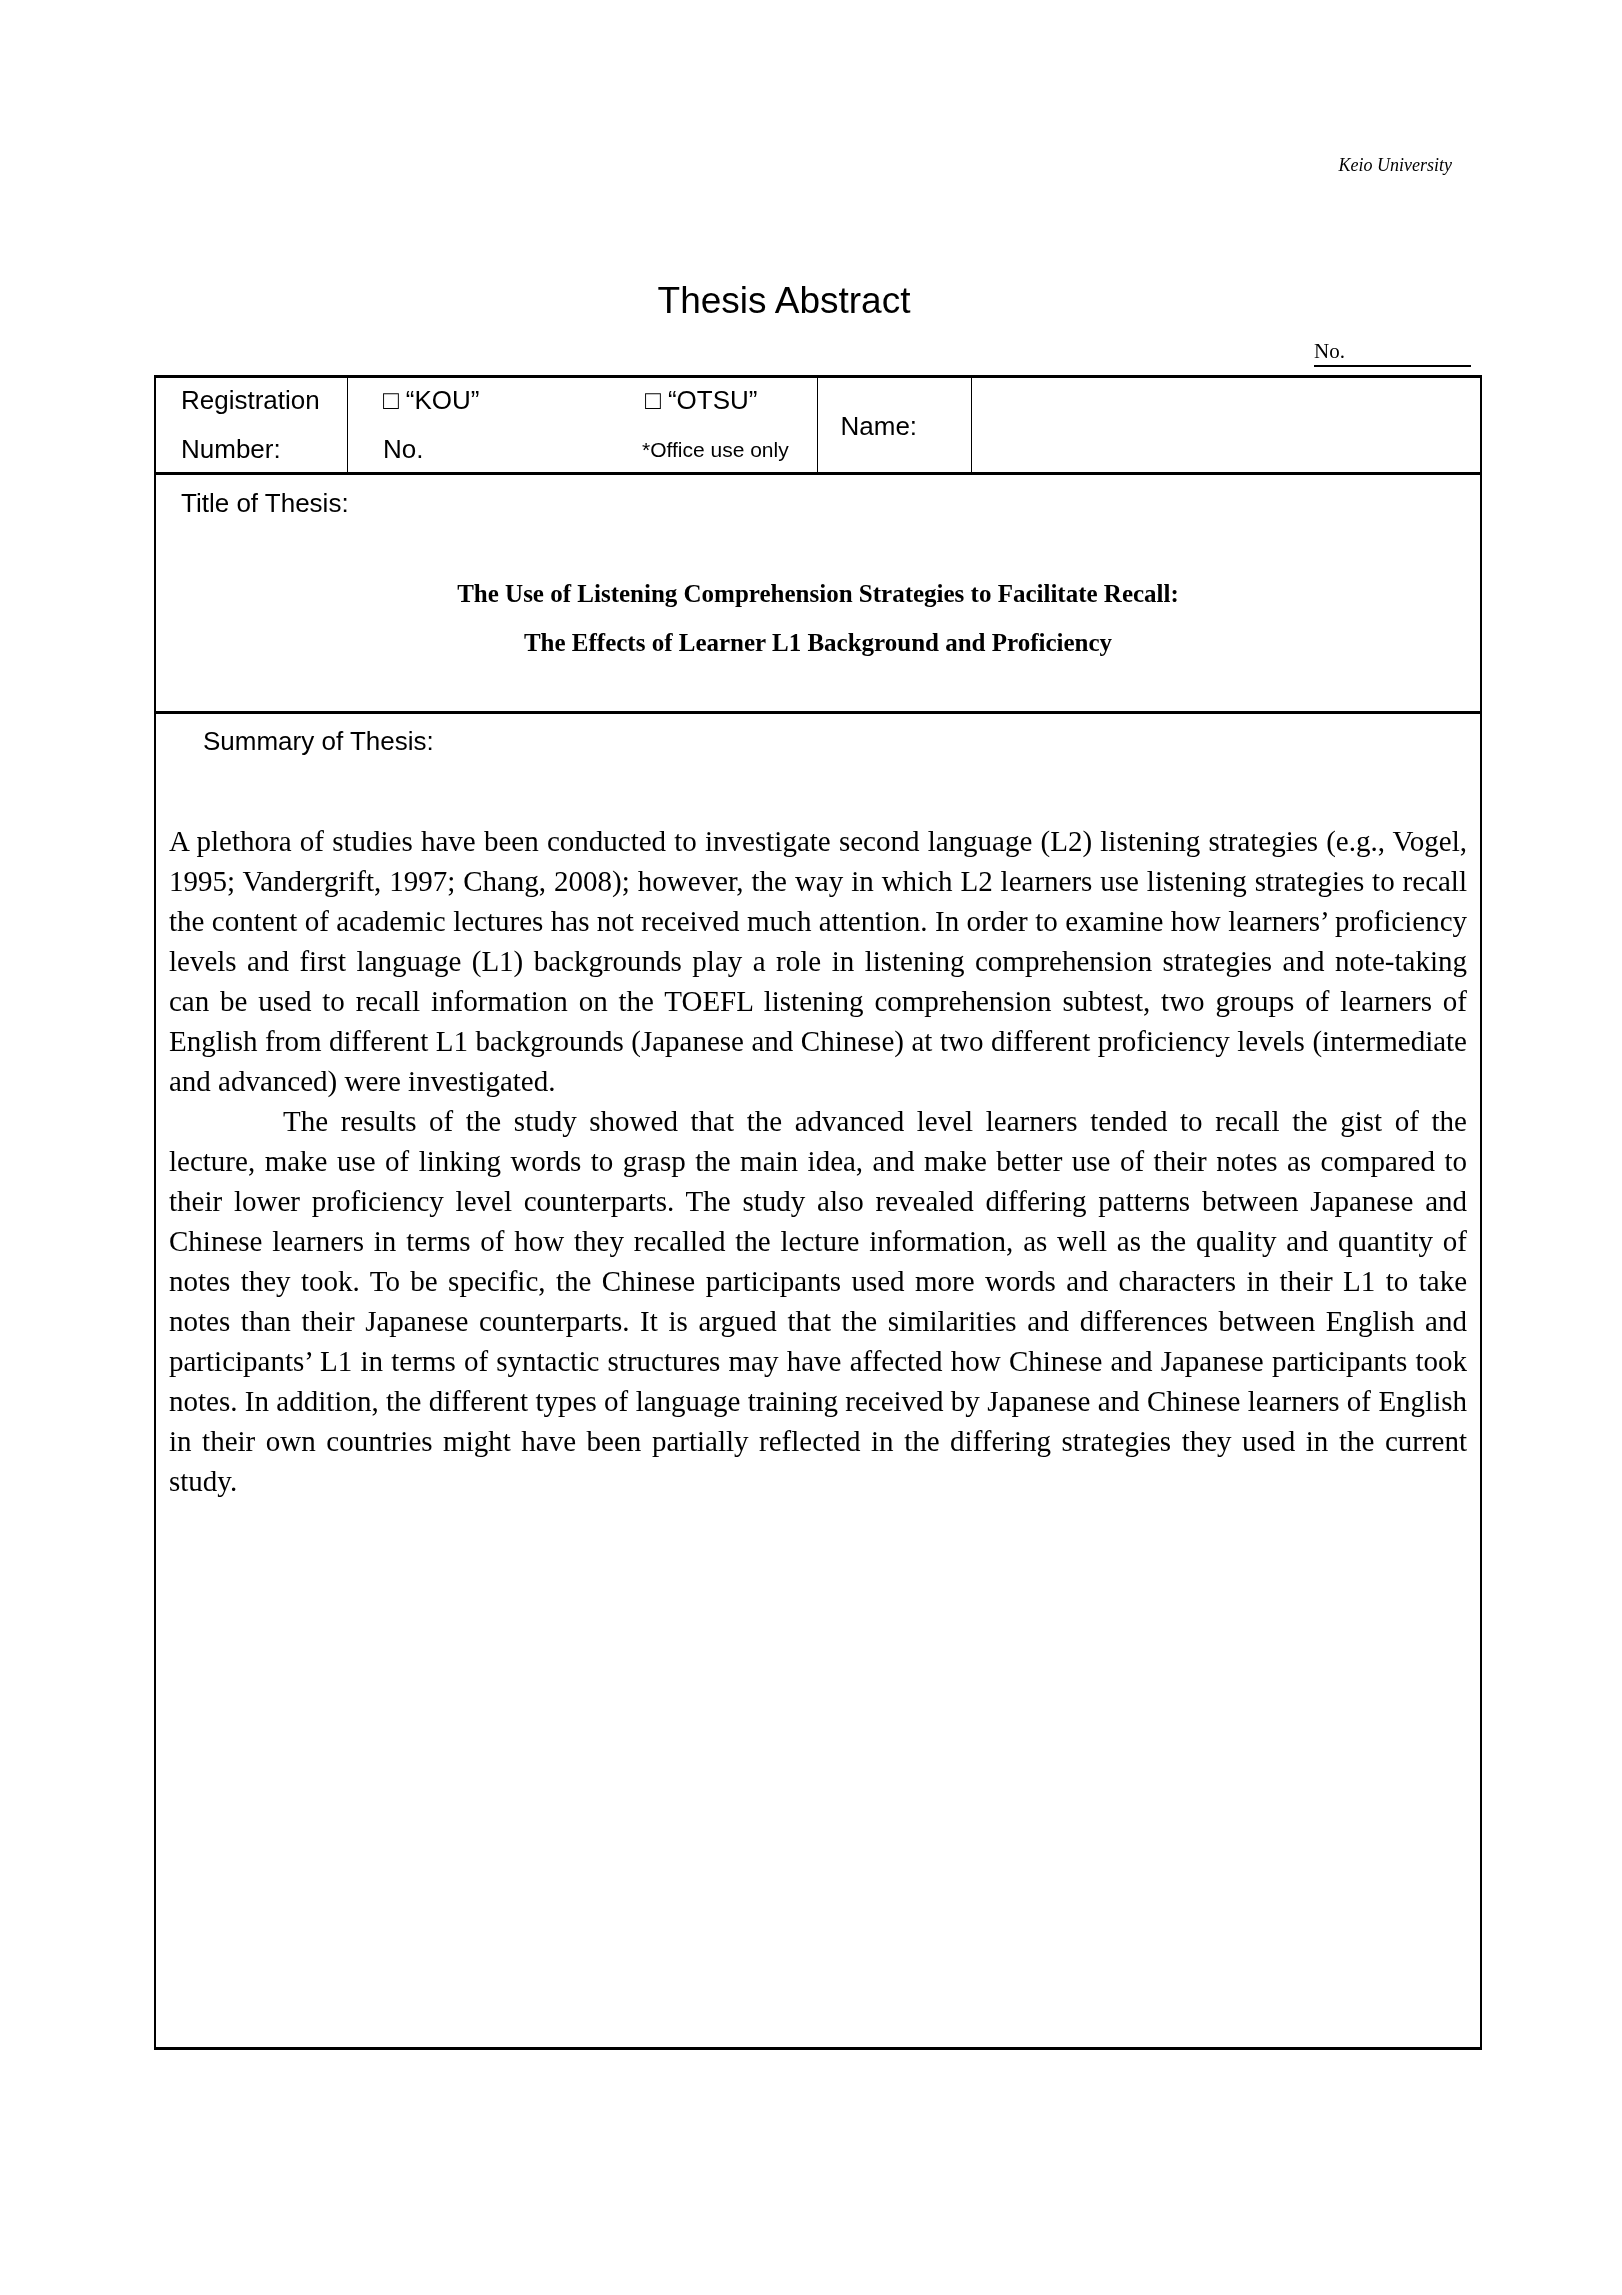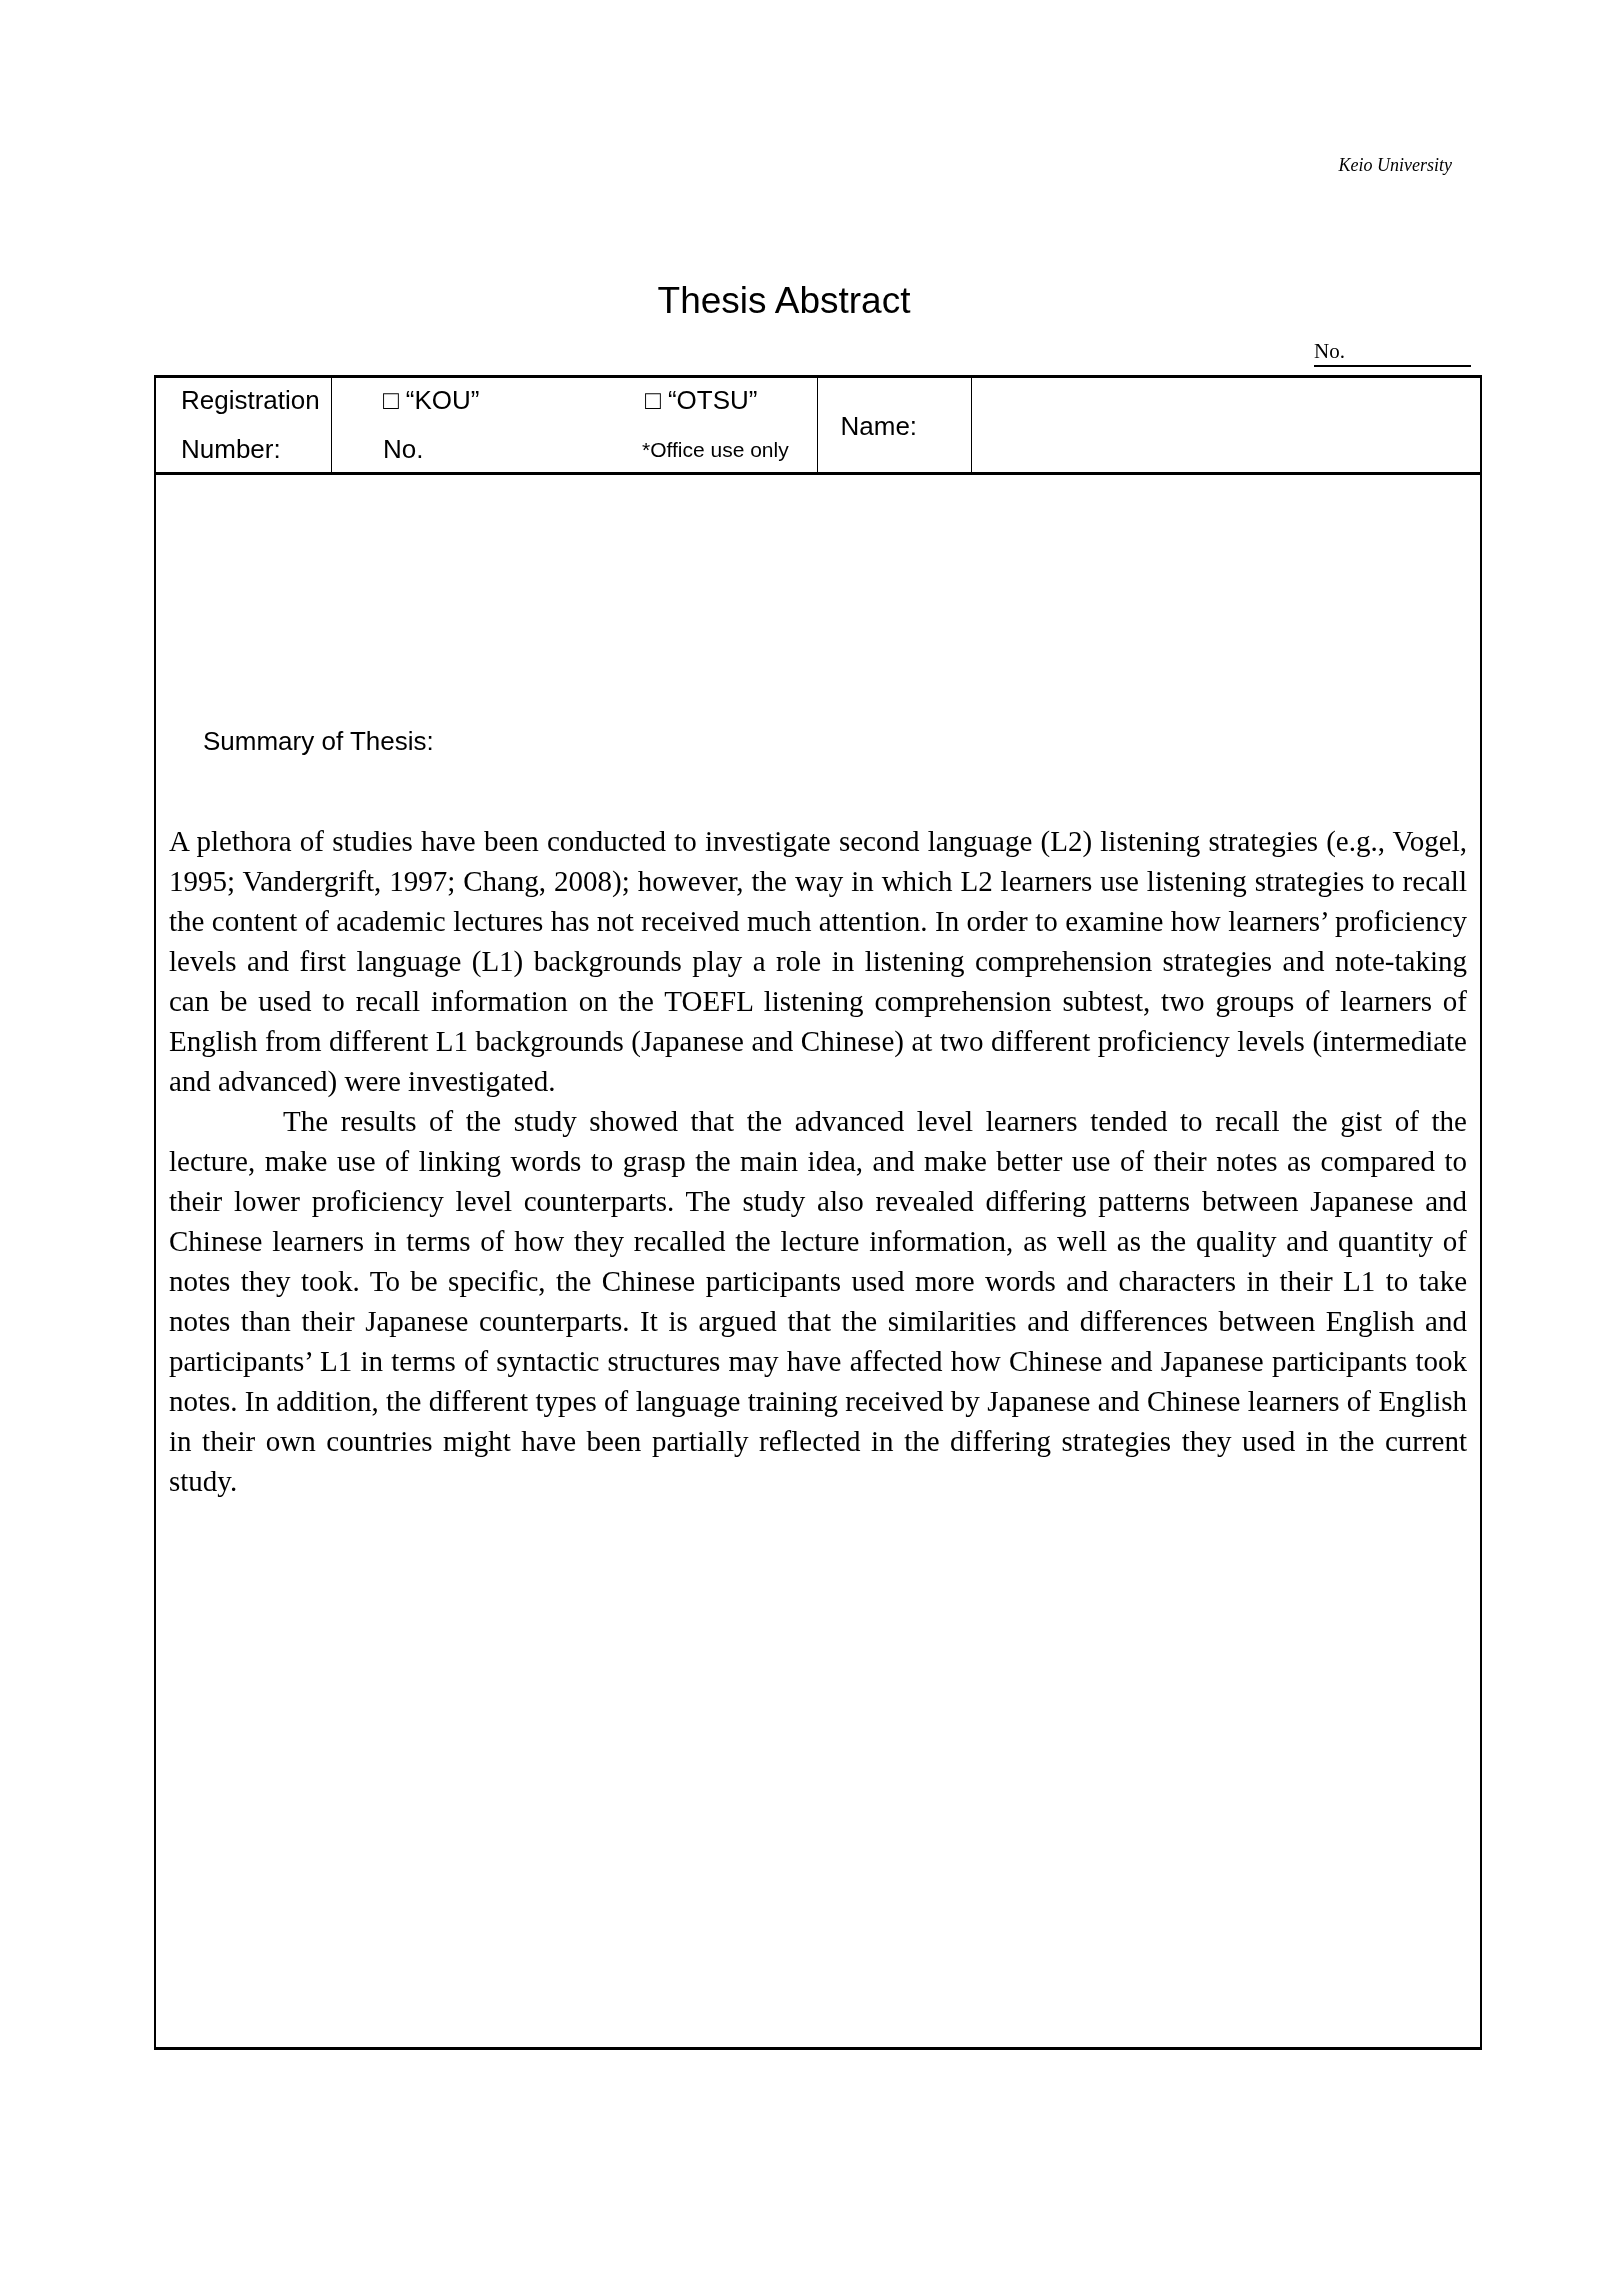--- a/index.html
+++ b/index.html
@@ -8,21 +8,21 @@
   .sans { font-family: "Liberation Sans", "DejaVu Sans", sans-serif; padding-left: 12px; }
 
   #univ { position: absolute; top: 155px; right: 170px; font-size: 18px; font-style: italic; }
   #doc-title { position: absolute; top: 280px; left: 0; width: 1544px; text-align: center; font-size: 37px; }
   #no-field { position: absolute; top: 337px; left: 1314px; width: 157px; border-bottom: 2.6px solid #000; font-size: 21px; height: 27.5px; line-height: 29px; }
 
   #form { position: absolute; left: 154px; top: 375px; width: 1328px; height: 1675px; border: 2px solid #000; border-top-width: 3.3px; border-bottom-width: 3.3px; box-sizing: border-box; }
 
   .row1 { position: absolute; left: 0; top: 0; width: 100%; height: 97px; border-bottom: 3.3px solid #000; box-sizing: border-box; }
   .cell { position: absolute; top: 0; height: 100%; box-sizing: border-box; border-right: 1.3px solid #000; }
-  .c1 { left: 0; width: 176px; }
+  .c1 { left: 0; width: 192px; }
   .c2 { left: 207px; width: 455px; }
   .c3 { left: 662px; width: 154px; }
   .c4 { left: 816px; width: 512px; border-right: none; }
   .lbl { position: absolute; font-size: 26px; white-space: nowrap; }
   .small { font-size: 21px; }
 
   .row2 { position: absolute; left: 0; top: 97px; width: 100%; height: 239px; border-bottom: 3.3px solid #000; box-sizing: border-box; }
   .thesis-title { position: absolute; left: 0; width: 100%; text-align: center; font-weight: bold; font-size: 25px; }
 
   .row3 { position: absolute; left: 0; top: 336px; width: 100%; bottom: 0; }
@@ -48,20 +48,25 @@
       <span class="lbl sans" style="left:7.9px; top:6.5px;">□ “KOU”</span>
       <span class="lbl sans" style="left:7.9px; top:56px;">No.</span>
       <span class="lbl sans" style="left:270px; top:6.5px;">□ “OTSU”</span>
       <span class="lbl sans small" style="left:267px; top:60px;">*Office use only</span>
     </div>
     <div class="cell c3">
       <span class="lbl sans" style="left:10.5px; top:33px;">Name:</span>
     </div>
   </div>
 
+  <div class="row2">
+    <span class="lbl sans" style="left:13px; top:13px;">Title of Thesis:</span>
+    <div class="thesis-title serif" style="top:105px;">The Use of Listening Comprehension Strategies to Facilitate Recall:</div>
+    <div class="thesis-title serif" style="top:154px;">The Effects of Learner L1 Background and Proficiency</div>
+  </div>
 
   <div class="row3">
     <span class="lbl sans" style="left:13px; top:11.8px;margin-left:22px;">Summary of Thesis:</span>
     <div class="summary serif">
       <p>A plethora of studies have been conducted to investigate second language (L2) listening strategies (e.g., Vogel, 1995; Vandergrift, 1997; Chang, 2008); however, the way in which L2 learners use listening strategies to recall the content of academic lectures has not received much attention. In order to examine how learners’ proficiency levels and first language (L1) backgrounds play a role in listening comprehension strategies and note-taking can be used to recall information on the TOEFL listening comprehension subtest, two groups of learners of English from different L1 backgrounds (Japanese and Chinese) at two different proficiency levels (intermediate and advanced) were investigated.</p>
       <p class="indent">The results of the study showed that the advanced level learners tended to recall the gist of the lecture, make use of linking words to grasp the main idea, and make better use of their notes as compared to their lower proficiency level counterparts. The study also revealed differing patterns between Japanese and Chinese learners in terms of how they recalled the lecture information, as well as the quality and quantity of notes they took. To be specific, the Chinese participants used more words and characters in their L1 to take notes than their Japanese counterparts. It is argued that the similarities and differences between English and participants’ L1 in terms of syntactic structures may have affected how Chinese and Japanese participants took notes. In addition, the different types of language training received by Japanese and Chinese learners of English in their own countries might have been partially reflected in the differing strategies they used in the current study.</p>
     </div>
   </div>
 </div>
 

